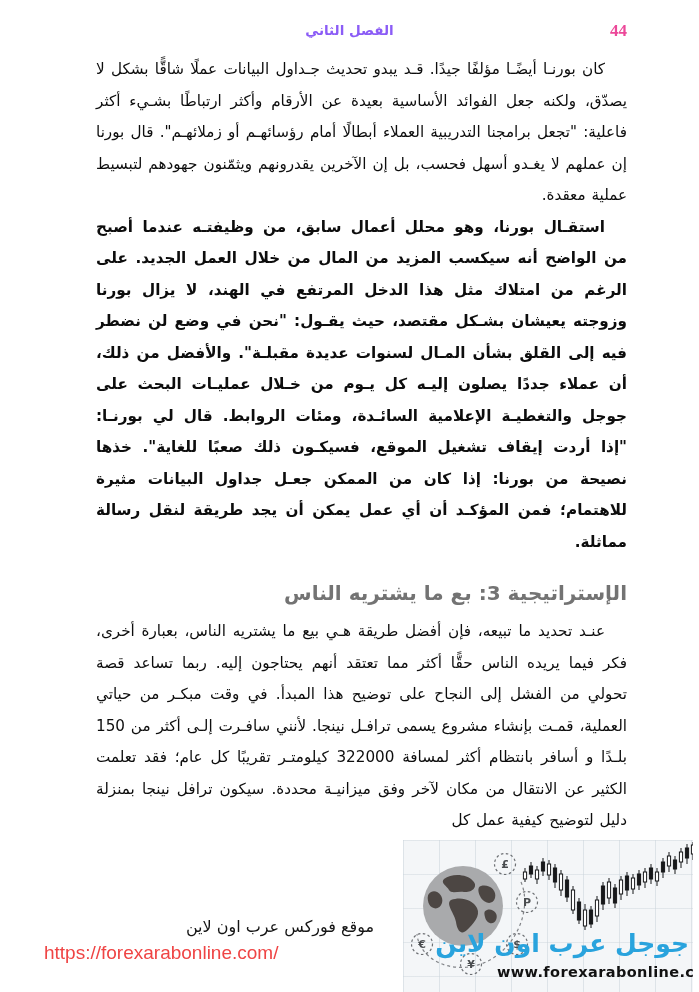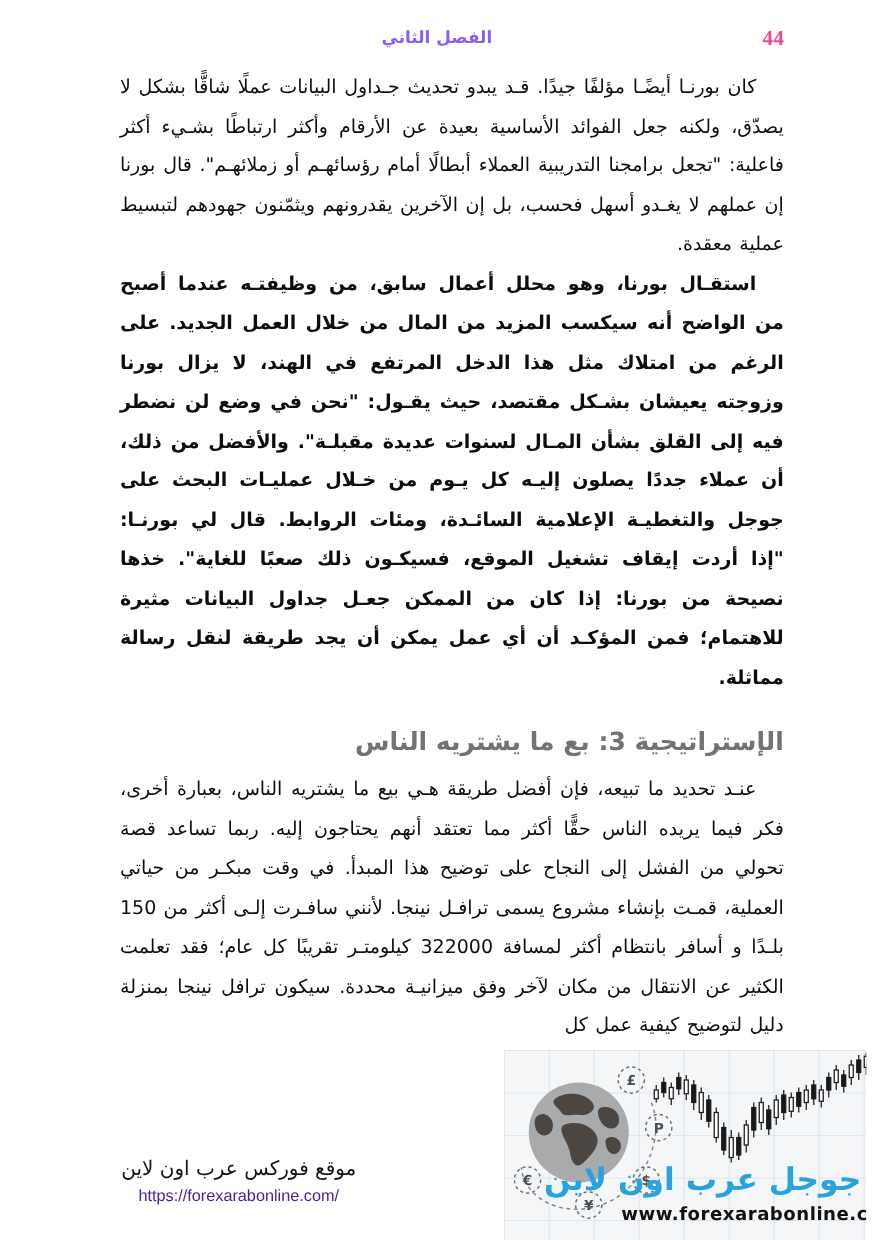--- a/index.html
+++ b/index.html
@@ -84,39 +84,38 @@
     color: #737373;
     margin: 22px 0 10px 0;
     text-align: right;
     line-height: 26px;
     letter-spacing: -0.2px;
   }
 
   
   .credit {
     position: absolute;
-    left: 26px;
+    left: 44px;
     bottom: 26px;
     width: 330px;
-    text-align: center;
     line-height: 1.35;
     margin-top: 44px;
   }
   .credit-ar {
     direction: rtl;
     font-family: "DejaVu Sans", sans-serif;
     font-size: 16px;
     color: #141414;
     margin-bottom: 3px;
   }
   .credit-url {
     direction: ltr;
     font-family: "Liberation Sans", sans-serif;
-    font-size: 13px;
-    color: #4c1d95;
+    font-size: 19px;
+    color: #ef4444;
     letter-spacing: 0px;
   }
 
   
   .logo {
     position: absolute;
     right: 6px;
     bottom: 0px;
     width: 290px;
     height: 152px;

